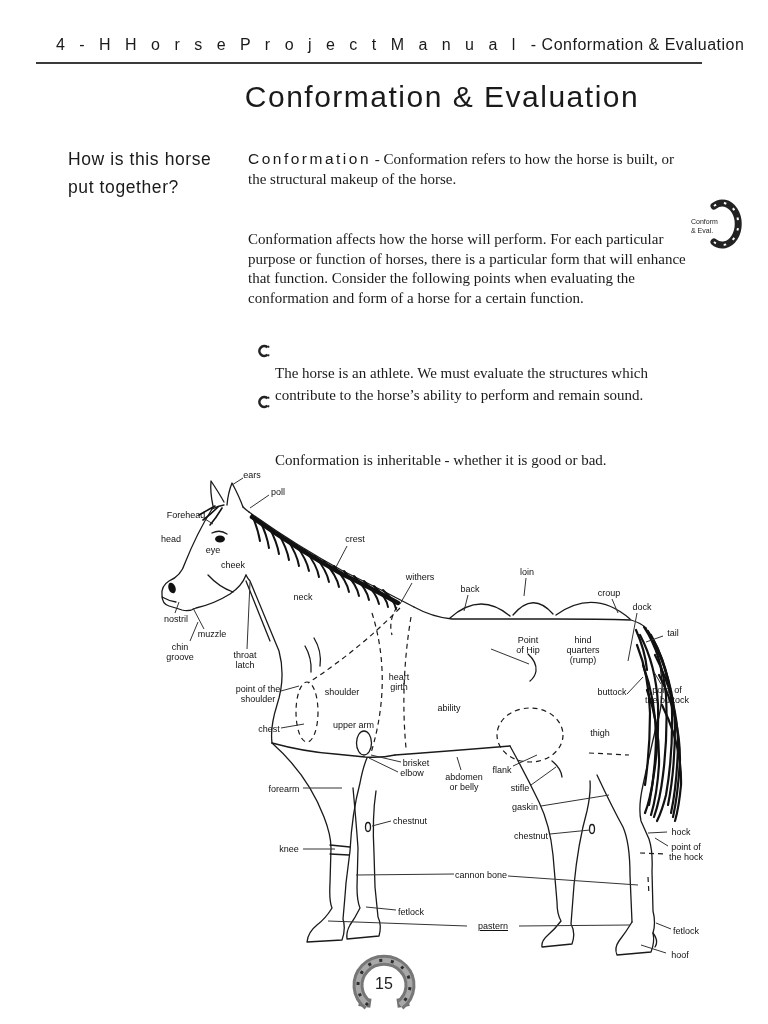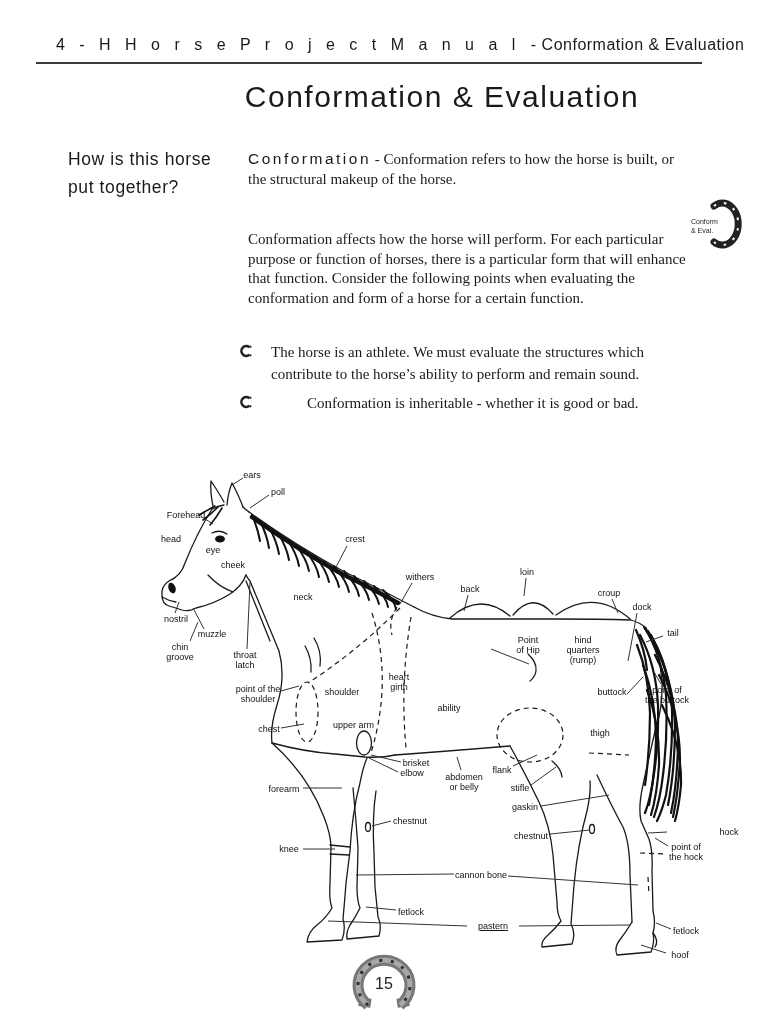--- a/index.html
+++ b/index.html
@@ -16,21 +16,21 @@
   .sidebar-q{top:145px;left:68px;width:190px;font-size:17.5px;line-height:28px;letter-spacing:.6px;white-space:pre-line;}
 
   .intro{top:149px;left:248px;width:434px;font-family:"Liberation Serif",serif;font-size:15px;line-height:20px;}
   .intro .lead{font-family:"Liberation Sans",sans-serif;font-size:15.5px;letter-spacing:2.5px;}
 
   .bodypara{top:230px;left:248px;width:438px;font-family:"Liberation Serif",serif;font-size:15px;line-height:19.5px;}
 
   .tab-shoe{top:193px;left:702px;}
   .tab-text{top:217px;left:691px;width:46px;font-size:7px;line-height:9px;color:#222;}
 
-  .bullet{position:absolute;left:239px;display:flex;}
+  .bullet{position:absolute;left:257px;display:flex;flex-direction:column;}
   .bullet .bicon{flex:0 0 14px;margin-top:3px;}
   .bullet .btxt{margin-left:18px;width:402px;font-family:"Liberation Serif",serif;font-size:15px;line-height:22px;}
   .bullet1{top:341px;}
   .bullet2{top:392px;gap:36px;}
 
   .diagram{top:455px;left:100px;width:668px;height:515px;}
   .diagram svg{position:absolute;left:0;top:0;}
   .dlabel{position:absolute;transform:translate(-50%,-50%);font-size:9px;line-height:10px;
           white-space:pre;text-align:center;color:#111;}
 
@@ -262,21 +262,21 @@
       <div class="dlabel" style="left: 316px; top: 308px;">brisket</div>
       <div class="dlabel" style="left: 312px; top: 318px;">elbow</div>
       <div class="dlabel" style="left: 364px; top: 327px;">abdomen
 or belly</div>
       <div class="dlabel" style="left: 402px; top: 315px;">flank</div>
       <div class="dlabel" style="left: 420px; top: 333px;">stifle</div>
       <div class="dlabel" style="left: 425px; top: 352px;">gaskin</div>
       <div class="dlabel" style="left: 184px; top: 334px;">forearm</div>
       <div class="dlabel" style="left: 310px; top: 366px;">chestnut</div>
       <div class="dlabel" style="left: 431px; top: 381px;">chestnut</div>
-      <div class="dlabel" style="left: 581px; top: 377px; margin-left: 48px;">hock</div>
+      <div class="dlabel" style="left: 581px; top: 377px;">hock</div>
       <div class="dlabel" style="left: 586px; top: 397px;">point of
 the hock</div>
       <div class="dlabel" style="left: 189px; top: 394px;">knee</div>
       <div class="dlabel" style="left: 381px; top: 420px;">cannon bone</div>
       <div class="dlabel" style="left: 311px; top: 457px;">fetlock</div>
       <div class="dlabel" style="left: 393px; top: 471px; text-decoration: underline;">pastern</div>
       <div class="dlabel" style="left: 586px; top: 476px;">fetlock</div>
       <div class="dlabel" style="left: 580px; top: 500px;">hoof</div>
     </div>
 </div>

